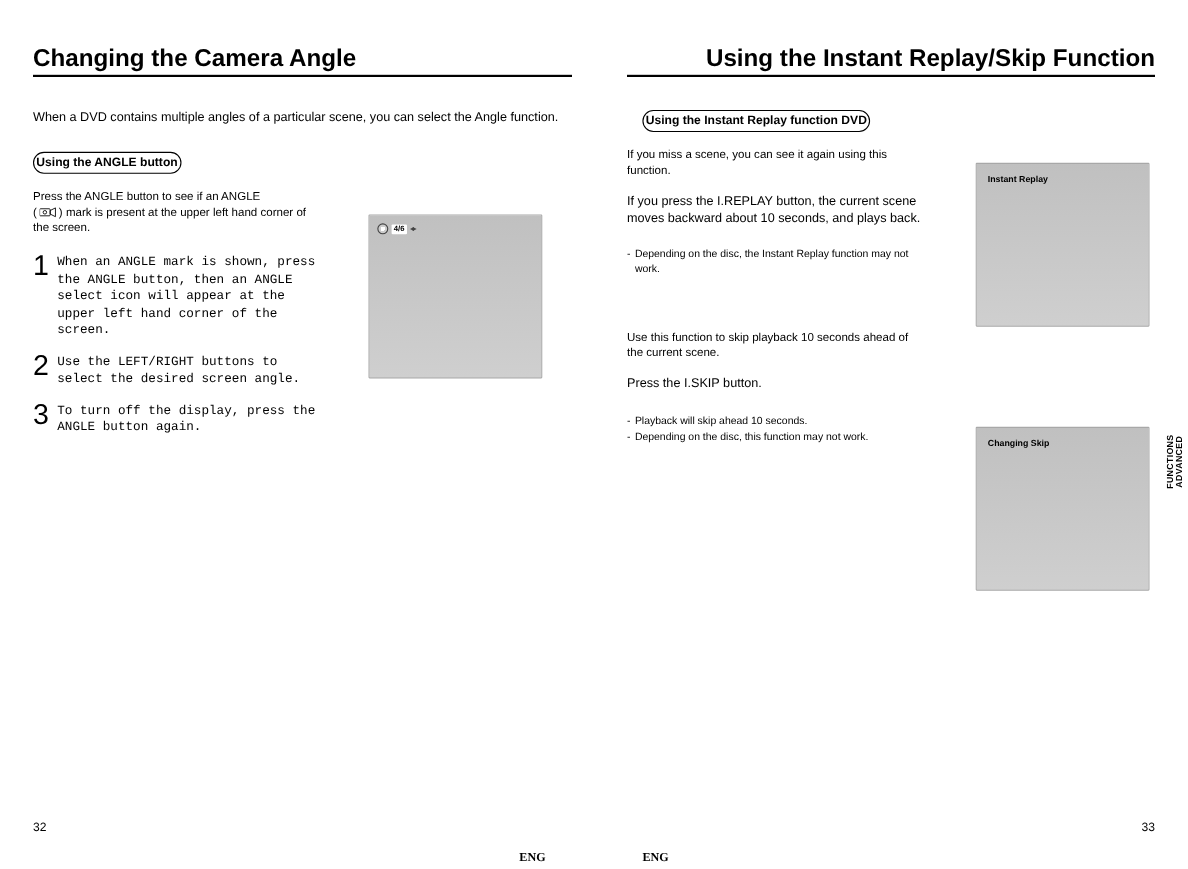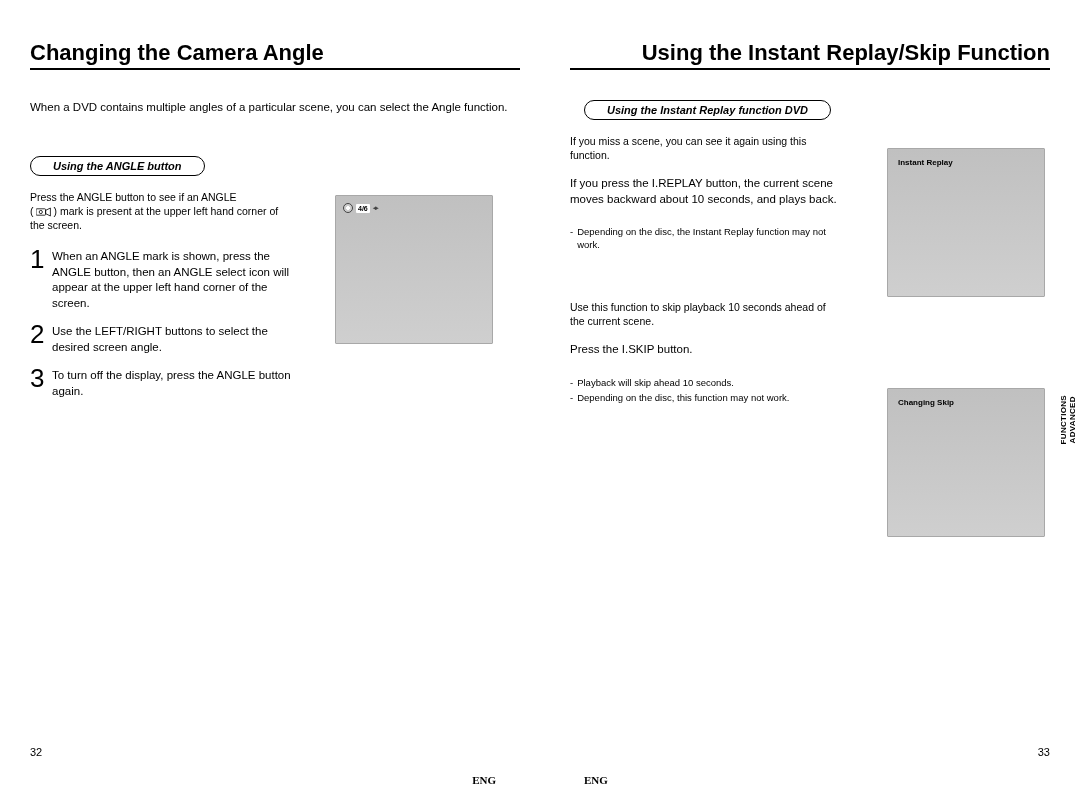--- a/index.html
+++ b/index.html
@@ -30,31 +30,30 @@
     font-weight: bold;
     border-bottom: 2px solid #000;
     padding-bottom: 2px;
     margin-bottom: 30px;
     letter-spacing: 0px;
   }
   .page-right h1.title { text-align: right; }
   .intro {
     font-size: 11.5px;
     line-height: 1.35;
-    margin-bottom: 40px;
+    margin-bottom: 22px;
   }
   .pill {
     display: inline-block;
     border: 1.5px solid #000;
     border-radius: 14px;
-    padding: 3px 22px;
+    padding: 3px 2px;
     font-size: 11px;
     font-weight: bold;
     margin-bottom: 14px;
-    font-style: italic;
   }
   .bold-note {
     font-size: 10.5px;
     font-weight: normal;
     line-height: 1.35;
     max-width: 260px;
     margin-bottom: 14px;
   }
   .cam-icon {
     display: inline-flex;
@@ -75,20 +74,21 @@
     font-weight: normal;
     line-height: 1;
     width: 22px;
     flex-shrink: 0;
     font-family: Arial, Helvetica, sans-serif;
   }
   .step-text {
     font-size: 11.5px;
     line-height: 1.35;
     padding-top: 3px;
+    font-family: Liberation Mono, monospace;
   }
   .thumb {
     position: absolute;
     width: 158px;
     height: 149px;
     background: linear-gradient(180deg, #c0c0c0 0%, #cfcfcf 100%);
     border: 1px solid #a8a8a8;
     border-radius: 1px;
   }
   .thumb .osd {

